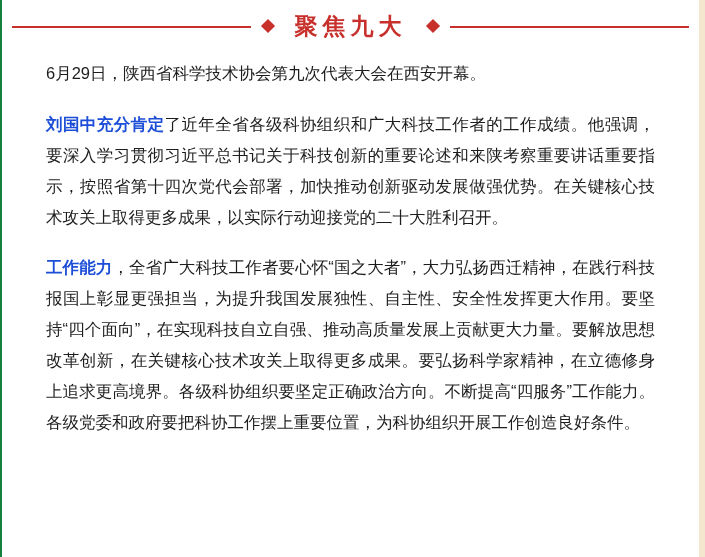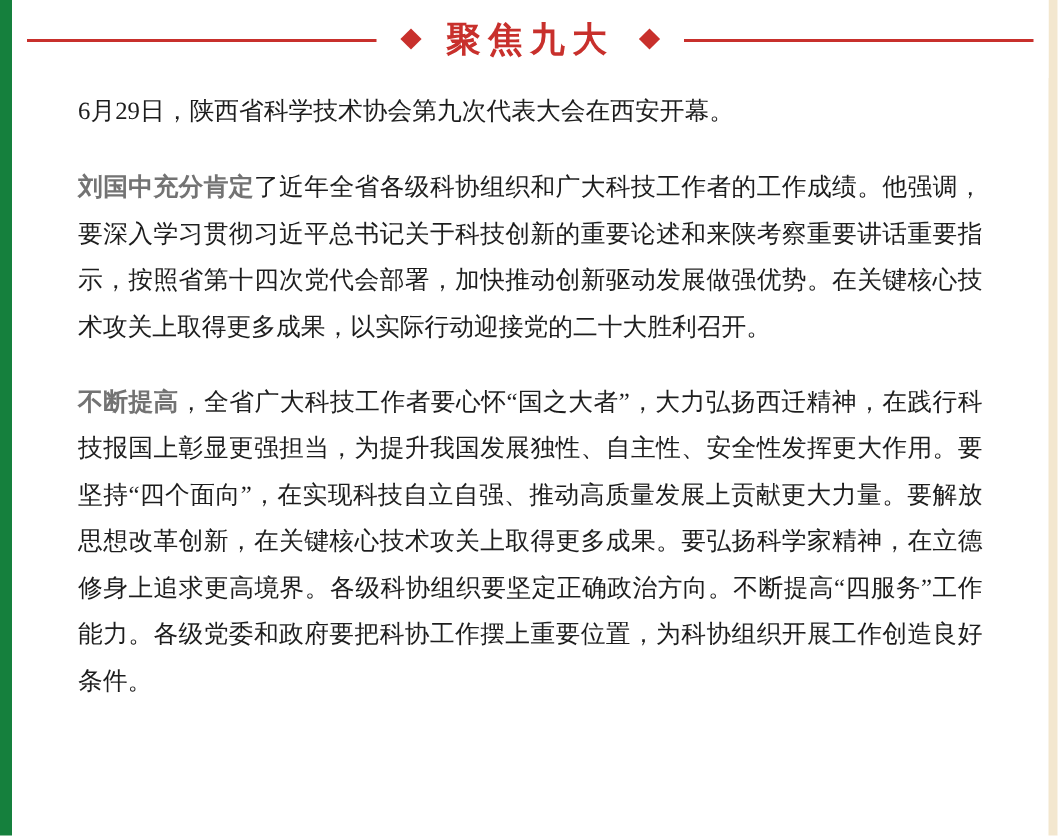--- a/index.html
+++ b/index.html
@@ -12,21 +12,21 @@
     background: #ffffff;
     font-family: "Liberation Serif", "DejaVu Serif", serif;
     overflow: hidden;
   }
   .page {
     position: relative;
     width: 705px;
     height: 557px;
     background: #ffffff;
     box-sizing: border-box;
-    border-left: 8px solid #15803d;
+    border-left: 2px solid #15803d;
     border-right: 6px solid #f3e7cf;
   }
   .header {
     position: relative;
     height: 52px;
     display: flex;
     align-items: center;
     justify-content: center;
     background: #ffffff;
   }
@@ -63,27 +63,27 @@
     padding: 6px 44px 0 44px;
     box-sizing: border-box;
   }
   p.para {
     margin: 0 0 19px 0;
     font-size: 16.5px;
     line-height: 31px;
     color: #1d1d1d;
     text-align: justify;
     text-justify: inter-ideograph;
-    font-family: Liberation Serif, serif;
+    font-family: Liberation Sans, sans-serif;
   }
   p.para:first-child {
     margin-bottom: 20px;
   }
   .hl {
-    color: #737373;
+    color: #1d4ed8;
     font-weight: bold;
   }
 </style>
 </head>
 <body>
 
 <div class="page">
 
   <div class="header">
     <div class="header-rule left"></div>
@@ -98,17 +98,17 @@
     <p class="para">
       <span>6月29日，陕西省科学技术协会第九次代表大会在西安开幕。</span>
     </p>
 
 
     <p class="para">
       <span class="hl">刘国中充分肯定</span><span>了近年全省各级科协组织和广大科技工作者的工作成绩。他强调，要深入学习贯彻习近平总书记关于科技创新的重要论述和来陕考察重要讲话重要指示，按照省第十四次党代会部署，加快推动创新驱动发展做强优势。在关键核心技术攻关上取得更多成果，以实际行动迎接党的二十大胜利召开。</span>
     </p>
 
     <p class="para">
-      <span class="hl">不断提高</span><span>，全省广大科技工作者要心怀“国之大者”，大力弘扬西迁精神，在践行科技报国上彰显更强担当，为提升我国发展独性、自主性、安全性发挥更大作用。要坚持“四个面向”，在实现科技自立自强、推动高质量发展上贡献更大力量。要解放思想改革创新，在关键核心技术攻关上取得更多成果。要弘扬科学家精神，在立德修身上追求更高境界。各级科协组织要坚定正确政治方向。不断提高“四服务”工作能力。各级党委和政府要把科协工作摆上重要位置，为科协组织开展工作创造良好条件。</span>
+      <span class="hl">工作能力</span><span>，全省广大科技工作者要心怀“国之大者”，大力弘扬西迁精神，在践行科技报国上彰显更强担当，为提升我国发展独性、自主性、安全性发挥更大作用。要坚持“四个面向”，在实现科技自立自强、推动高质量发展上贡献更大力量。要解放思想改革创新，在关键核心技术攻关上取得更多成果。要弘扬科学家精神，在立德修身上追求更高境界。各级科协组织要坚定正确政治方向。不断提高“四服务”工作能力。各级党委和政府要把科协工作摆上重要位置，为科协组织开展工作创造良好条件。</span>
     </p>
 
   </div>
 </div>
 
 </body></html>

